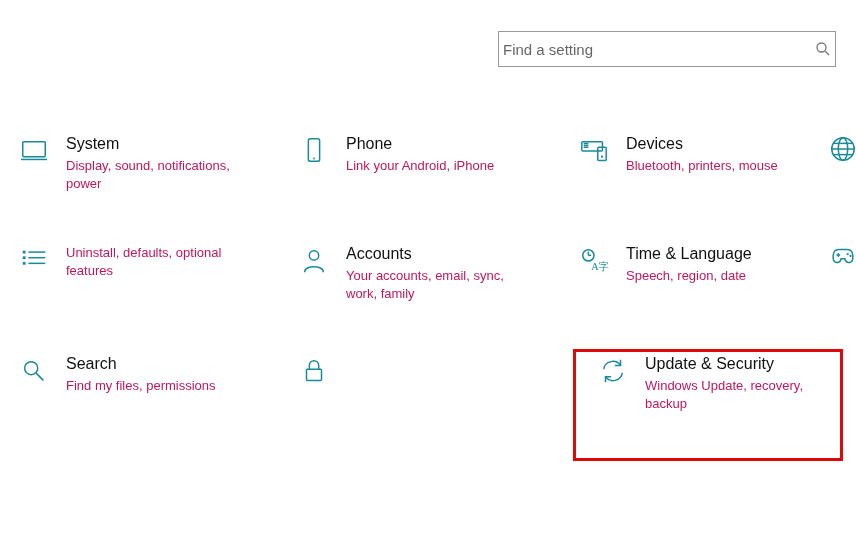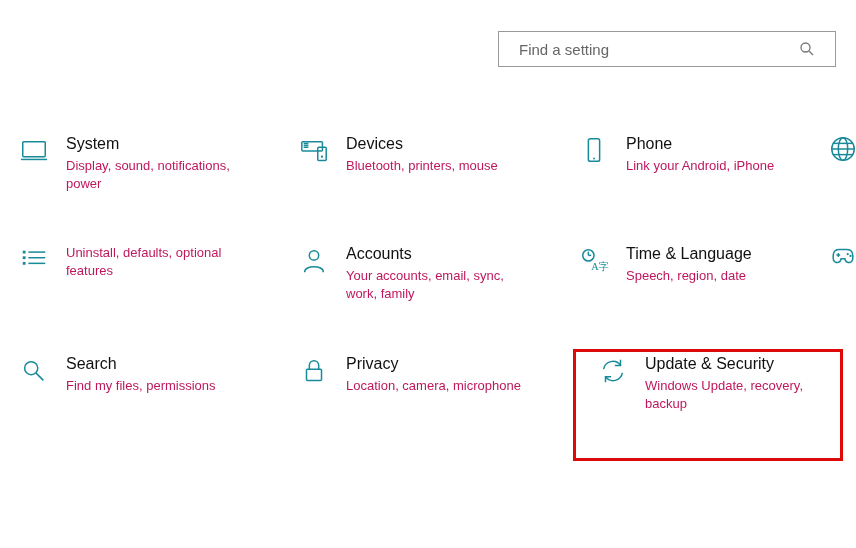--- a/index.html
+++ b/index.html
@@ -13,21 +13,21 @@
     }
     .search-wrap {
       position: absolute;
       top: 31px;
       left: 498px;
       width: 338px;
       height: 36px;
       border: 1px solid #999999;
       display: flex;
       align-items: center;
-      padding: 0 20px;
+      padding: 0 4px;
     }
     .search-input {
       flex: 1;
       border: none;
       outline: none;
       font-size: 15px;
       font-family: inherit;
       color: #444;
       background: transparent;
     }
@@ -112,50 +112,50 @@
     </div>
     <div class="tile-text">
       <div class="tile-title">System</div>
       <div class="tile-desc">Display, sound, notifications, power</div>
     </div>
   </div>
 
   <div class="tile">
     <div class="tile-icon">
       <svg class="ico" viewBox="0 0 32 32">
+        <rect x="10" y="3" width="12" height="24" rx="2" class="ico-stroke"></rect>
+        <circle cx="16" cy="24" r="1" class="ico-fill"></circle>
+      </svg>
+    </div>
+    <div class="tile-text">
+      <div class="tile-title">Phone</div>
+      <div class="tile-desc">Link your Android, iPhone</div>
+    </div>
+  </div>
+
+  <div class="tile">
+    <div class="tile-icon">
+      <svg class="ico" viewBox="0 0 32 32">
         <rect x="3" y="6" width="22" height="10" rx="1" class="ico-stroke"></rect>
         <line x1="5" y1="8" x2="10" y2="8" class="ico-stroke"></line>
         <line x1="5" y1="10" x2="10" y2="10" class="ico-stroke"></line>
         <line x1="5" y1="12" x2="10" y2="12" class="ico-stroke"></line>
         <rect x="20" y="12" width="9" height="14" rx="1" class="ico-stroke"></rect>
         <circle cx="24.5" cy="22" r="1.2" class="ico-fill"></circle>
       </svg>
     </div>
     <div class="tile-text">
       <div class="tile-title">Devices</div>
       <div class="tile-desc">Bluetooth, printers, mouse</div>
     </div>
   </div>
 
   <div class="tile">
     <div class="tile-icon">
       <svg class="ico" viewBox="0 0 32 32">
-        <rect x="10" y="3" width="12" height="24" rx="2" class="ico-stroke"></rect>
-        <circle cx="16" cy="24" r="1" class="ico-fill"></circle>
-      </svg>
-    </div>
-    <div class="tile-text">
-      <div class="tile-title">Phone</div>
-      <div class="tile-desc">Link your Android, iPhone</div>
-    </div>
-  </div>
-
-  <div class="tile">
-    <div class="tile-icon">
-      <svg class="ico" viewBox="0 0 32 32">
         <rect x="4" y="5" width="3" height="3" class="ico-fill"></rect>
         <rect x="4" y="11" width="3" height="3" class="ico-fill"></rect>
         <rect x="4" y="17" width="3" height="3" class="ico-fill"></rect>
         <line x1="10" y1="6.5" x2="28" y2="6.5" class="ico-stroke"></line>
         <line x1="10" y1="12.5" x2="28" y2="12.5" class="ico-stroke"></line>
         <line x1="10" y1="18.5" x2="28" y2="18.5" class="ico-stroke"></line>
       </svg>
     </div>
     <div class="tile-text">
       <div class="tile-desc">Uninstall, defaults, optional features</div>
@@ -202,24 +202,20 @@
       <div class="tile-desc">Find my files, permissions</div>
     </div>
   </div>
 
   <div class="tile">
     <div class="tile-icon">
       <svg class="ico" viewBox="0 0 32 32">
         <rect x="8" y="14" width="16" height="12" rx="1" class="ico-stroke"></rect>
         <path d="M11 14 V10 a5 5 0 0 1 10 0 V14" class="ico-stroke"></path>
       </svg>
-    </div>
-    <div class="tile-text">
-      <div class="tile-title">Privacy</div>
-      <div class="tile-desc">Location, camera, microphone</div>
     </div>
   </div>
 
   <div class="tile highlight">
     <div class="tile-icon">
       <svg class="ico" viewBox="0 0 32 32">
         <path d="M24 10 A10 10 0 0 0 6 14" class="ico-stroke"></path>
         <polyline points="24,4 24,10 18,10" class="ico-stroke"></polyline>
         <path d="M8 22 A10 10 0 0 0 26 18" class="ico-stroke"></path>
         <polyline points="8,28 8,22 14,22" class="ico-stroke"></polyline>

